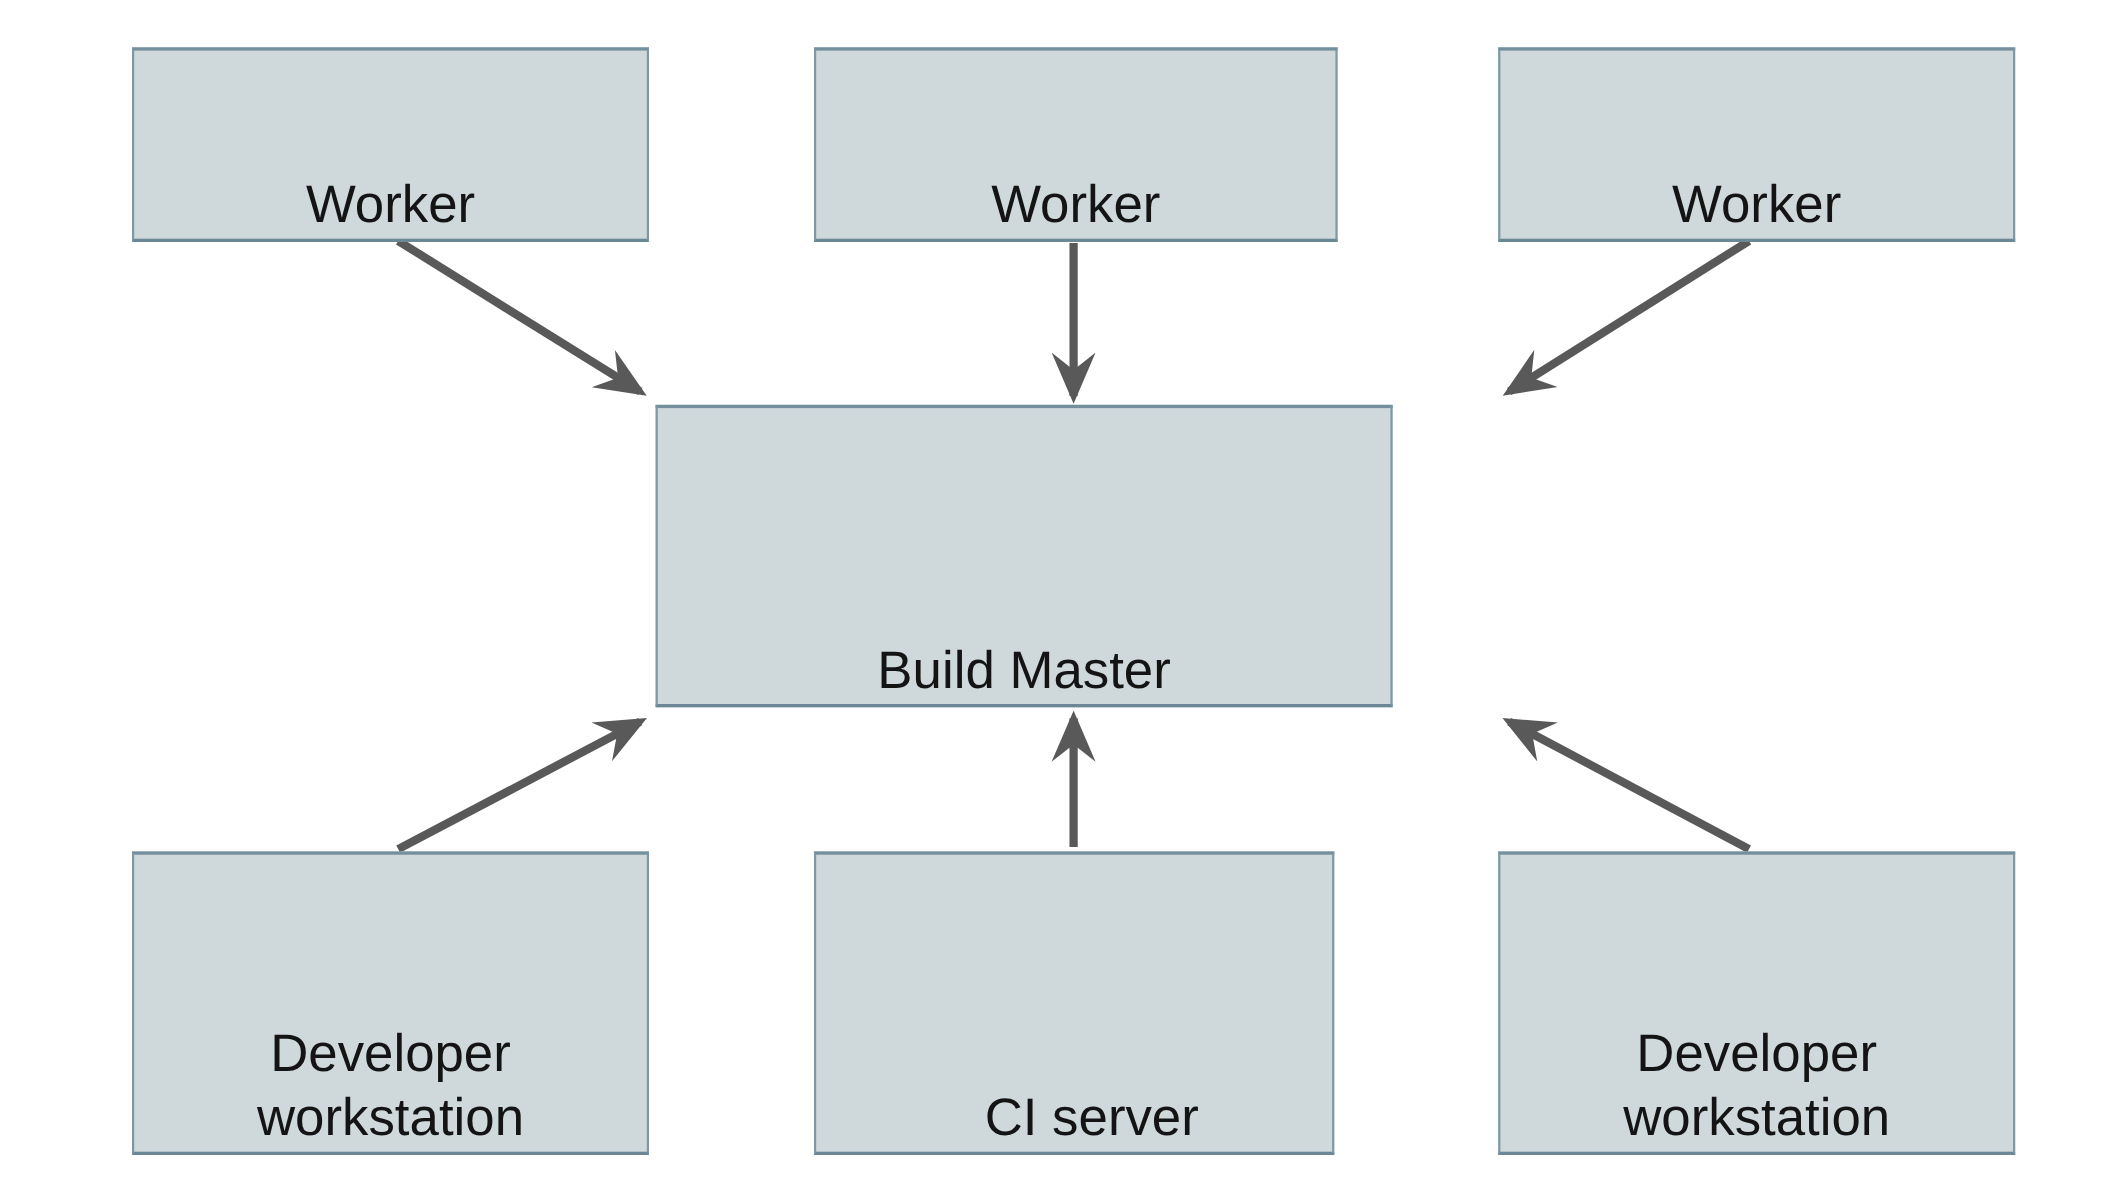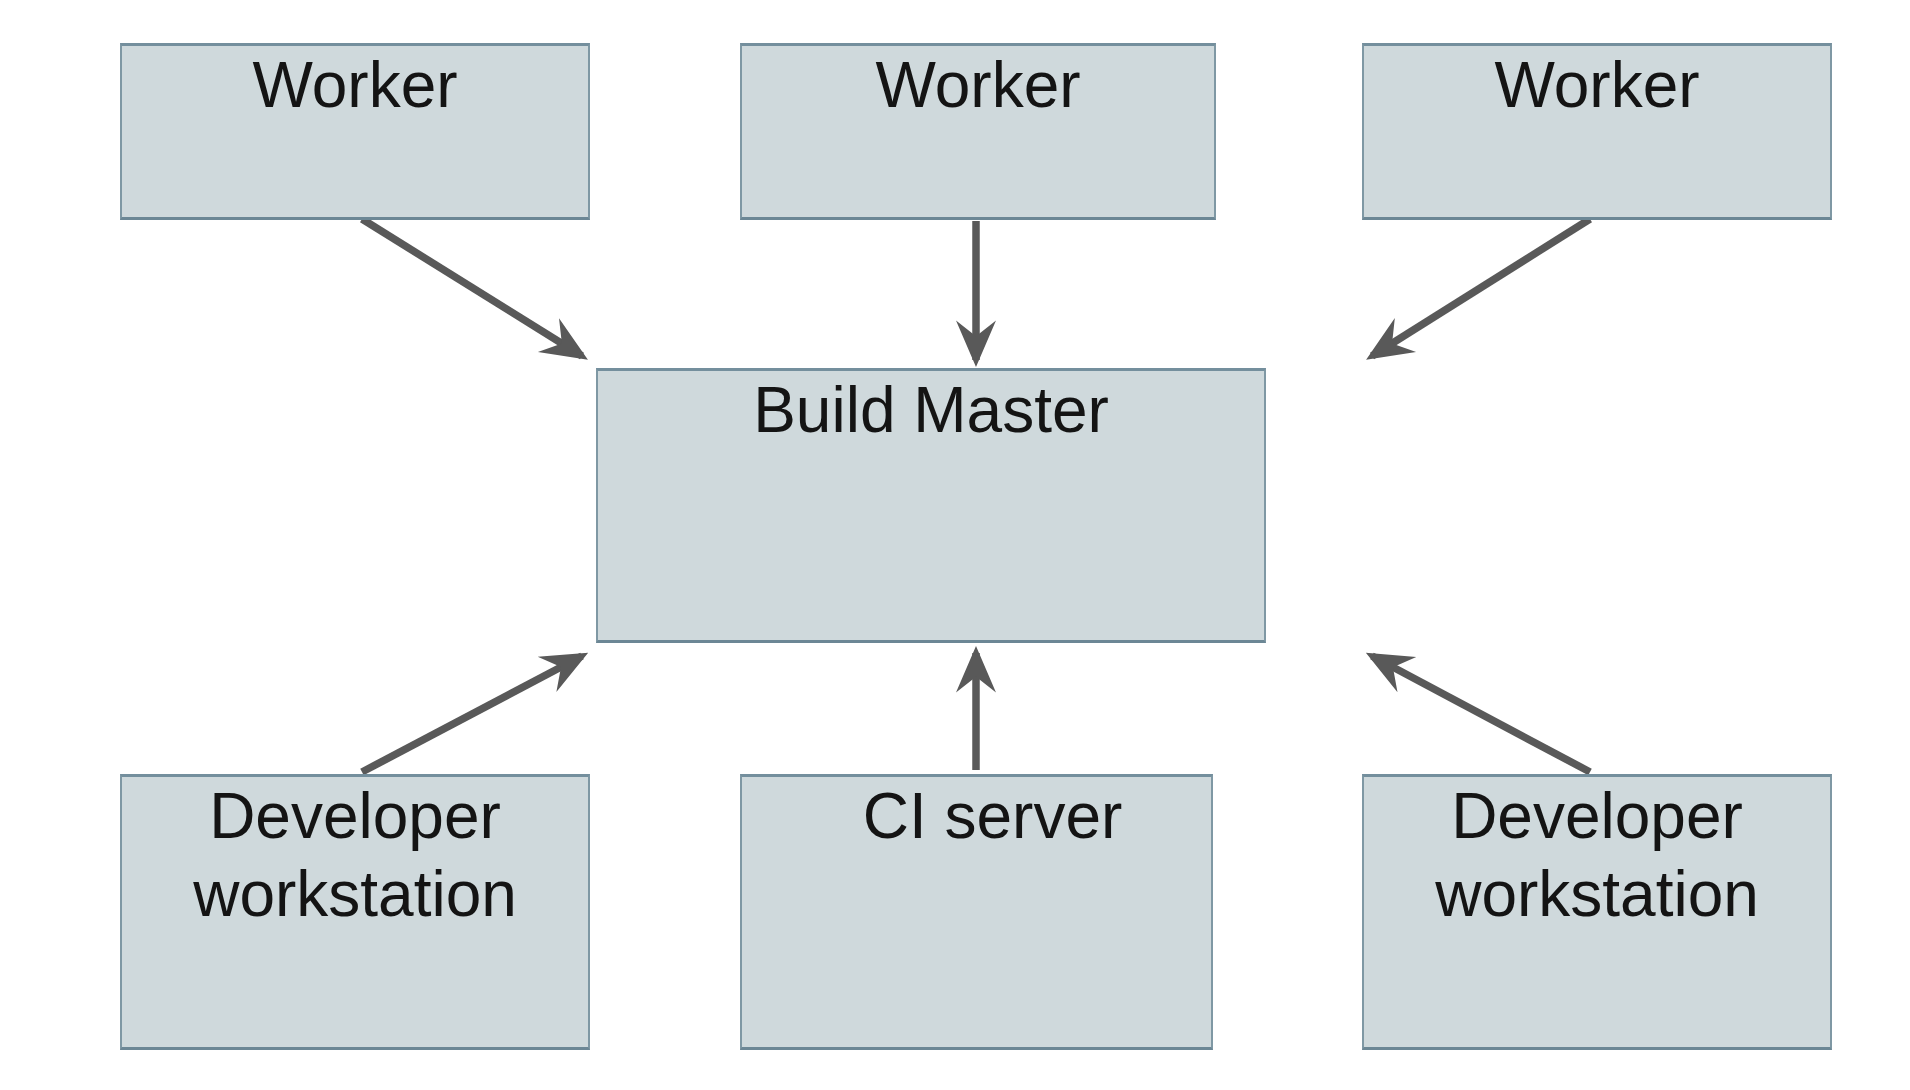--- a/index.html
+++ b/index.html
@@ -31,29 +31,29 @@
   }
   .edge {
     stroke: var(--arrow);
     stroke-width: 7.5;
     fill: none;
   }
   .arrowhead-path { fill: var(--arrow); }
   .node {
     position: absolute;
     display: flex;
-    align-items: flex-start;
+    align-items: flex-end;
     justify-content: center;
     text-align: center;
     background: var(--node-fill);
     border: 2px solid var(--node-border);
     border-top: 3px solid var(--node-border-top);
     border-bottom: 3px solid var(--node-border-bottom);
     color: var(--text);
-    font-size: 64px;
+    font-size: 48px;
     line-height: 1.22;
     font-weight: 400;
   }
   .node .label { padding: 0 12px; }
   
   .node-worker-1 { left: 120px;  top: 43px; width: 470px; height: 177px; }
   .node-worker-2 { left: 740px;  top: 43px; width: 476px; height: 177px; }
   .node-worker-3 { left: 1362px; top: 43px; width: 470px; height: 177px; }
   
   .node-build-master { left: 596px; top: 368px; width: 670px; height: 275px; }

